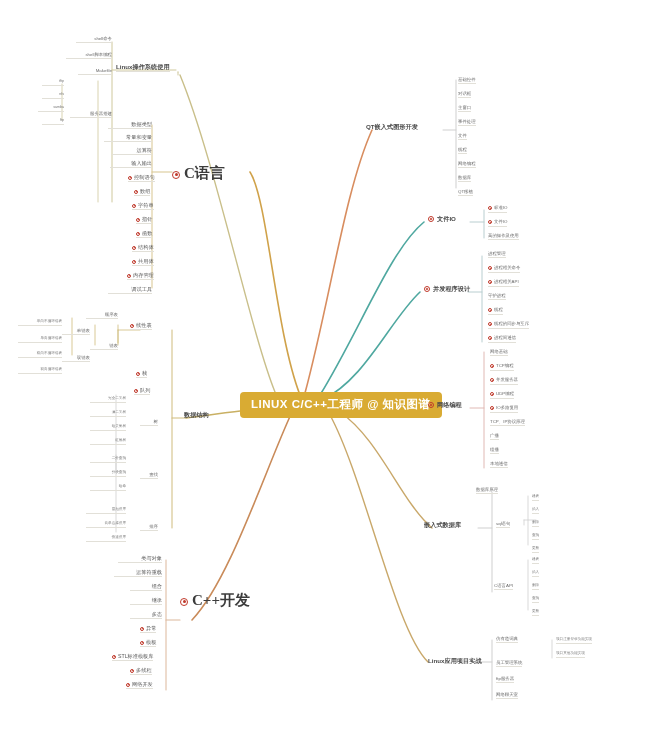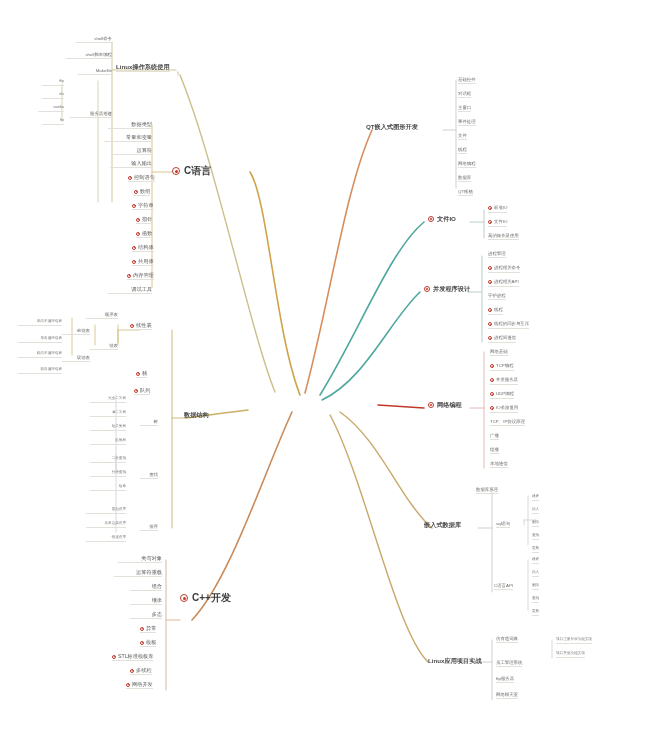--- a/index.html
+++ b/index.html
@@ -5,21 +5,21 @@
   html,body{margin:0;padding:0;background:#ffffff;}
   body{width:647px;height:740px;overflow:hidden;
        font-family:"Liberation Sans","DejaVu Sans",sans-serif;color:#3a3a3a;}
   #stage{position:relative;width:647px;height:740px;}
   svg#wires{position:absolute;left:0;top:0;width:647px;height:740px;}
   .node{position:absolute;white-space:nowrap;line-height:1;}
   
   .center{background:#d9ab33;color:#fff;font-size:11.5px;font-weight:bold;
           padding:7px 11px;border-radius:4px;letter-spacing:.5px;}
   
-  .l1{font-size:10px;font-weight:bold;color:#3c3c3c;}
+  .l1{font-size:15px;font-weight:bold;color:#3c3c3c;font-family:Liberation Serif, serif;}
   
   .l2{font-size:6.2px;color:#4a4a4a;font-weight:bold;}
   .l3{font-size:5.2px;color:#5a5a5a;}
   .l4{font-size:4.4px;color:#6b6b6b;}
   .l5{font-size:3.6px;color:#7a7a7a;}
   .dot{display:inline-block;width:6px;height:6px;border-radius:50%;
        border:1.4px solid #c0392b;vertical-align:middle;margin-right:3px;
        position:relative;box-sizing:border-box;}
   .dot::after{content:"";position:absolute;left:1px;top:1px;width:2px;height:2px;
        border-radius:50%;background:#c0392b;}
@@ -87,20 +87,21 @@
     <path d="M524,520 L524,525 M524,520 L536,520" stroke="#cfcfcf" stroke-width="0.8"></path>
     <path d="M528,496 L528,545" stroke="#cfcfcf" stroke-width="0.8"></path>
     <path d="M528,560 L528,610" stroke="#cfcfcf" stroke-width="0.8"></path>
 
     <path d="M478,662 L492,662" stroke="#cfcfcf" stroke-width="1"></path>
     <path d="M492,640 L492,700" stroke="#cfcfcf" stroke-width="1"></path>
     <path d="M552,640 L552,658" stroke="#cfcfcf" stroke-width="0.8"></path>
   </g>
 </svg>
 
+<div class="node center" style="left:240px;top:392px;">LINUX C/C++工程师 @ 知识图谱</div>
 
 <div class="node l2 ul" style="left:116px;top:64px;">Linux操作系统使用</div>
 <div class="node l4 ul ra" style="left:76px;top:37px;width:36px;">shell命令</div>
 <div class="node l4 ul ra" style="left:66px;top:53px;width:46px;">shell脚本编程</div>
 <div class="node l4 ul ra" style="left:78px;top:69px;width:34px;">Makefile</div>
 <div class="node l4 ul ra" style="left:70px;top:112px;width:42px;">服务器搭建</div>
 <div class="node l5 ul ra" style="left:42px;top:80px;width:22px;">tftp</div>
 <div class="node l5 ul ra" style="left:42px;top:93px;width:22px;">nfs</div>
 <div class="node l5 ul ra" style="left:38px;top:106px;width:26px;">samba</div>
 <div class="node l5 ul ra" style="left:42px;top:119px;width:22px;">ftp</div>

